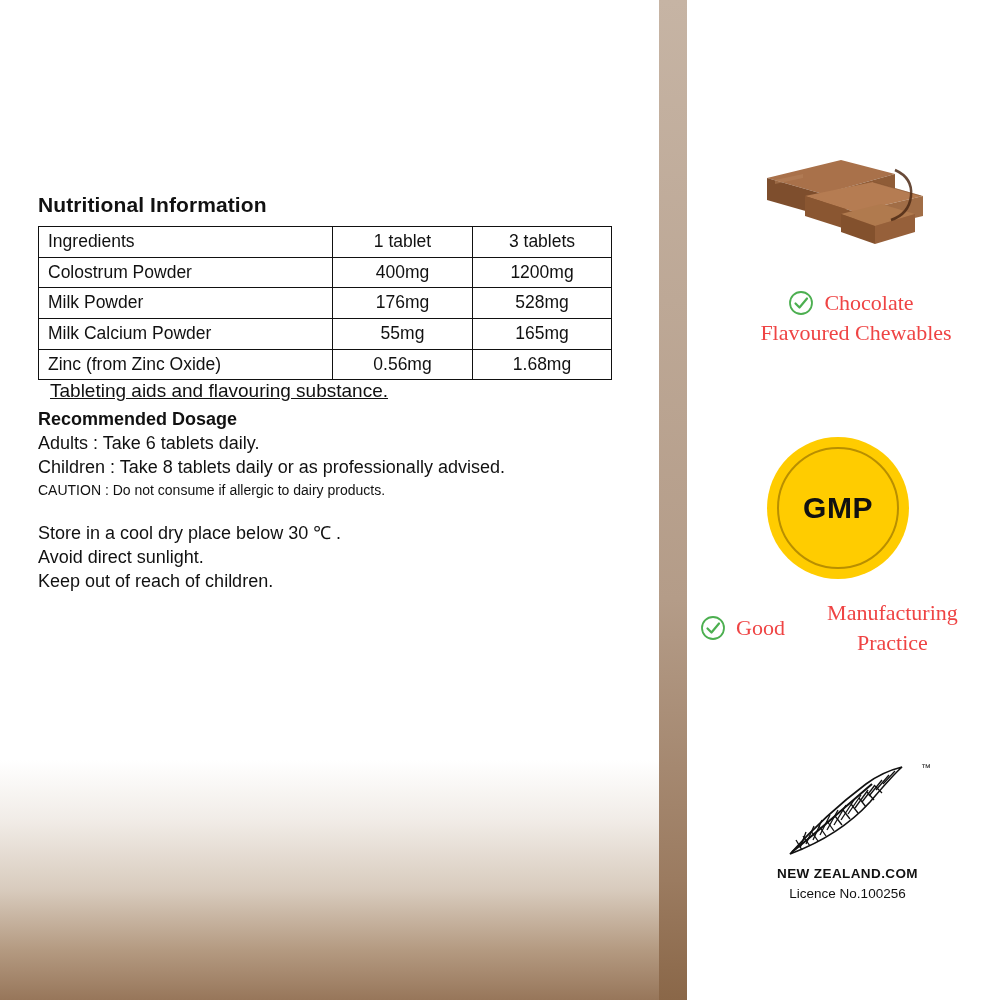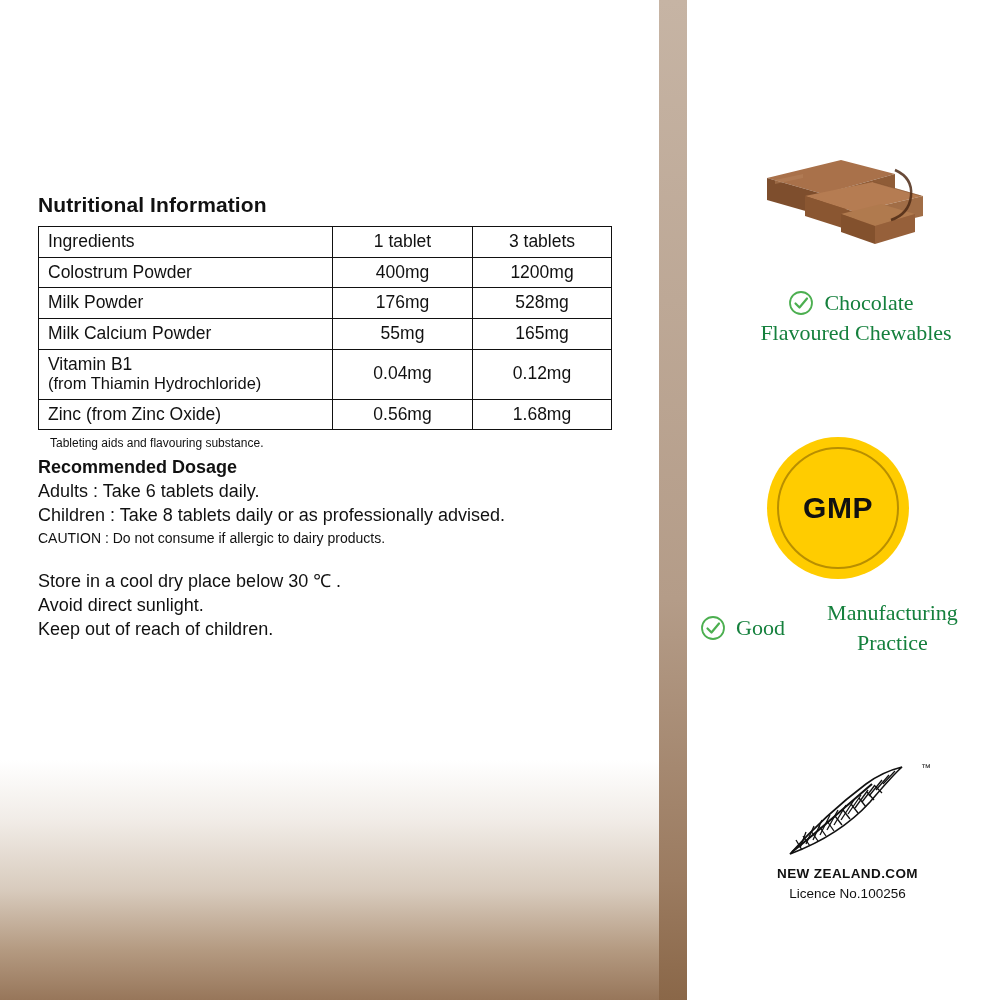--- a/index.html
+++ b/index.html
@@ -98,24 +98,25 @@
   }
   table.nutri col.c1 { width: 294px; }
   table.nutri col.c2 { width: 140px; }
   table.nutri col.c3 { width: 139px; }
   .sub-line {
     display: block;
     font-size: 16.5px;
   }
 
   .tableting {
-    font-size: 12px;
-    color: #111111;
-    margin-top: 6px;
+    font-size: 19px;
+    color: #111111;
+    margin-top: 0;
     padding-left: 12px;
+    text-decoration: underline;
   }
 
   .dosage-head {
     font-size: 18px;
     font-weight: bold;
     color: #111111;
     margin-top: 7px;
   }
   .dose-line {
     font-size: 18px;
@@ -153,21 +154,21 @@
   }
   .check-icon {
     width: 26px;
     height: 26px;
     flex: 0 0 26px;
     margin-top: 1px;
   }
   .cap-text {
     font-family: "Liberation Serif", serif;
     font-size: 22px;
-    color: #15803d;
+    color: #ef4444;
     line-height: 1.35;
     text-align: center;
     margin-left: 10px;
   }
 
   #choc-caption {
     left: 712px;
     top: 288px;
     width: 278px;
     flex-direction: column;
@@ -286,28 +287,20 @@
             <td class="num">176mg</td>
             <td class="num">528mg</td>
           </tr>
 
           <tr>
             <td class="ing">Milk Calcium Powder</td>
             <td class="num">55mg</td>
             <td class="num">165mg</td>
           </tr>
 
-          <tr>
-            <td class="ing">
-              <span>Vitamin B1</span>
-              <span class="sub-line">(from Thiamin Hydrochloride)</span>
-            </td>
-            <td class="num">0.04mg</td>
-            <td class="num">0.12mg</td>
-          </tr>
 
 
           <tr>
             <td class="ing">Zinc (from Zinc Oxide)</td>
             <td class="num">0.56mg</td>
             <td class="num">1.68mg</td>
           </tr>
         </tbody>
       </table>
 

